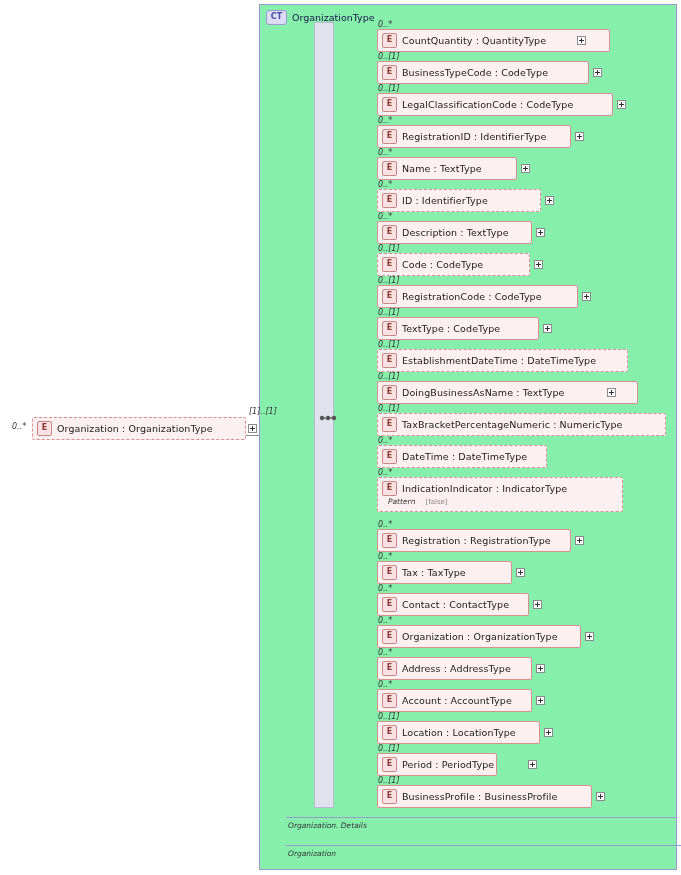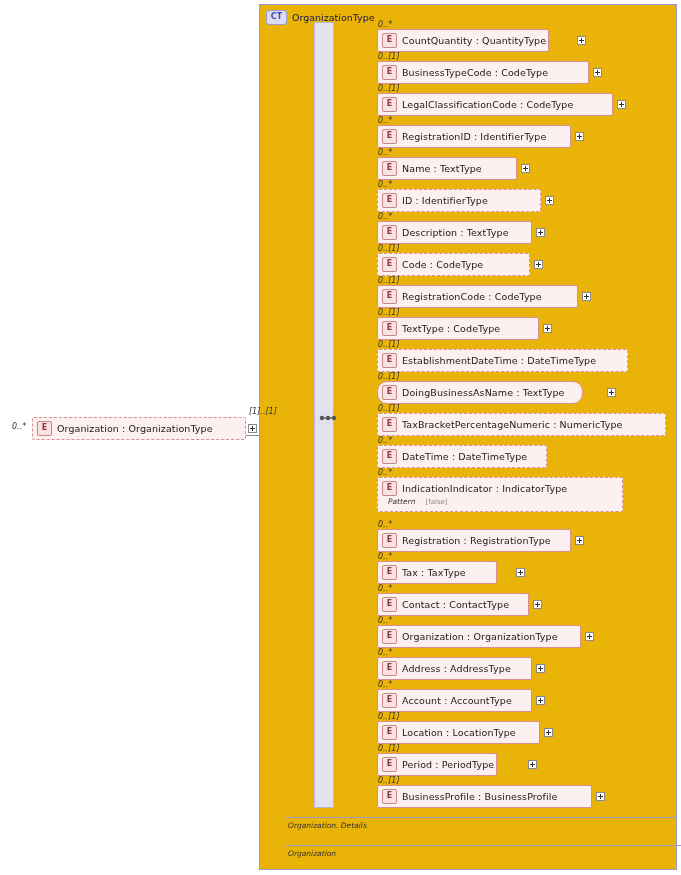--- a/index.html
+++ b/index.html
@@ -64,21 +64,21 @@
   }
   .plus:after{
     content:"";position:absolute;left:3px;top:1px;width:1px;height:5px;background:#333;
   }
 
   
   .ct-box{
     position:absolute;
     left:259px;top:4px;
     width:418px;height:866px;
-    background:#eab308;
+    background:#86efac;
     border:1px solid #9a9ad0;
     box-sizing:border-box;
   }
   .ct-header{
     position:absolute;left:6px;top:5px;
     white-space:nowrap;
   }
   .ct-badge{
     display:inline-block;
     width:19px;height:13px;line-height:12px;
@@ -202,37 +202,37 @@
   <div class="seq-bar"></div>
   <span class="seq-mult">[1]..[1]</span>
   <svg class="seq-icon" viewBox="0 0 18 14">
     <line x1="1" y1="7" x2="17" y2="7" stroke="#555" stroke-width="1.2"></line>
     <circle cx="3" cy="7" r="2.2" fill="#555"></circle>
     <circle cx="9" cy="7" r="2.2" fill="#555"></circle>
     <circle cx="15" cy="7" r="2.2" fill="#555"></circle>
   </svg>
 
   <div id="rows">
-      <div class="row" style="left: 377px; top: 29px;"><span class="mult">0..*</span><div class="elembox" style="width: 172px;"><span class="ebadge">E</span><span class="elabel">CountQuantity : QuantityType</span></div><span class="plus" style="left: 200px; top: 7px;"></span></div>
+      <div class="row" style="left: 377px; top: 29px;"><span class="mult">0..*</span><div class="elembox" style="width: 233px;"><span class="ebadge">E</span><span class="elabel">CountQuantity : QuantityType</span></div><span class="plus" style="left: 200px; top: 7px;"></span></div>
       <div class="row" style="left: 377px; top: 61px;"><span class="mult">0..[1]</span><div class="elembox" style="width: 212px;"><span class="ebadge">E</span><span class="elabel">BusinessTypeCode : CodeType</span></div><span class="plus" style="left: 216px; top: 7px;"></span></div>
       <div class="row" style="left: 377px; top: 93px;"><span class="mult">0..[1]</span><div class="elembox" style="width: 236px;"><span class="ebadge">E</span><span class="elabel">LegalClassificationCode : CodeType</span></div><span class="plus" style="left: 240px; top: 7px;"></span></div>
       <div class="row" style="left: 377px; top: 125px;"><span class="mult">0..*</span><div class="elembox" style="width: 194px;"><span class="ebadge">E</span><span class="elabel">RegistrationID : IdentifierType</span></div><span class="plus" style="left: 198px; top: 7px;"></span></div>
       <div class="row" style="left: 377px; top: 157px;"><span class="mult">0..*</span><div class="elembox" style="width: 140px;"><span class="ebadge">E</span><span class="elabel">Name      : TextType</span></div><span class="plus" style="left: 144px; top: 7px;"></span></div>
       <div class="row" style="left: 377px; top: 189px;"><span class="mult">0..*</span><div class="elembox dashed" style="width: 164px;"><span class="ebadge">E</span><span class="elabel">ID           : IdentifierType</span></div><span class="plus" style="left: 168px; top: 7px;"></span></div>
       <div class="row" style="left: 377px; top: 221px;"><span class="mult">0..*</span><div class="elembox" style="width: 155px;"><span class="ebadge">E</span><span class="elabel">Description : TextType</span></div><span class="plus" style="left: 159px; top: 7px;"></span></div>
       <div class="row" style="left: 377px; top: 253px;"><span class="mult">0..[1]</span><div class="elembox dashed" style="width: 153px;"><span class="ebadge">E</span><span class="elabel">Code         : CodeType</span></div><span class="plus" style="left: 157px; top: 7px;"></span></div>
       <div class="row" style="left: 377px; top: 285px;"><span class="mult">0..[1]</span><div class="elembox" style="width: 201px;"><span class="ebadge">E</span><span class="elabel">RegistrationCode : CodeType</span></div><span class="plus" style="left: 205px; top: 7px;"></span></div>
       <div class="row" style="left: 377px; top: 317px;"><span class="mult">0..[1]</span><div class="elembox" style="width: 162px;"><span class="ebadge">E</span><span class="elabel">TextType : CodeType</span></div><span class="plus" style="left: 166px; top: 7px;"></span></div>
       <div class="row" style="left: 377px; top: 349px;"><span class="mult">0..[1]</span><div class="elembox dashed" style="width: 251px;"><span class="ebadge">E</span><span class="elabel">EstablishmentDateTime : DateTimeType</span></div></div>
-      <div class="row" style="left: 377px; top: 381px;"><span class="mult">0..[1]</span><div class="elembox" style="width: 206px; border-radius: 10px;"><span class="ebadge">E</span><span class="elabel">DoingBusinessAsName : TextType</span></div><span class="plus" style="left: 230px; top: 7px;"></span></div>
+      <div class="row" style="left: 377px; top: 381px;"><span class="mult">0..[1]</span><div class="elembox" style="width: 261px;"><span class="ebadge">E</span><span class="elabel">DoingBusinessAsName : TextType</span></div><span class="plus" style="left: 230px; top: 7px;"></span></div>
       <div class="row" style="left: 377px; top: 413px;"><span class="mult">0..[1]</span><div class="elembox dashed" style="width: 289px;"><span class="ebadge">E</span><span class="elabel">TaxBracketPercentageNumeric : NumericType</span></div></div>
       <div class="row" style="left: 377px; top: 445px;"><span class="mult">0..*</span><div class="elembox dashed" style="width: 170px;"><span class="ebadge">E</span><span class="elabel">DateTime : DateTimeType</span></div></div>
       <div class="row" style="left: 377px; top: 477px;"><span class="mult">0..*</span><div class="elembox dashed" style="width: 246px;"><span class="ebadge">E</span><span class="elabel">IndicationIndicator : IndicatorType</span><div class="pattern-line"><span>Pattern</span><span class="pattern-val">[false]</span></div></div></div>
       <div class="row" style="left: 377px; top: 529px;"><span class="mult">0..*</span><div class="elembox" style="width: 194px;"><span class="ebadge">E</span><span class="elabel">Registration : RegistrationType</span></div><span class="plus" style="left: 198px; top: 7px;"></span></div>
-      <div class="row" style="left: 377px; top: 561px;"><span class="mult">0..*</span><div class="elembox" style="width: 120px;"><span class="ebadge">E</span><span class="elabel">Tax          : TaxType</span></div><span class="plus" style="left: 139px; top: 7px;"></span></div>
+      <div class="row" style="left: 377px; top: 561px;"><span class="mult">0..*</span><div class="elembox" style="width: 135px;"><span class="ebadge">E</span><span class="elabel">Tax          : TaxType</span></div><span class="plus" style="left: 139px; top: 7px;"></span></div>
       <div class="row" style="left: 377px; top: 593px;"><span class="mult">0..*</span><div class="elembox" style="width: 152px;"><span class="ebadge">E</span><span class="elabel">Contact  : ContactType</span></div><span class="plus" style="left: 156px; top: 7px;"></span></div>
       <div class="row" style="left: 377px; top: 625px;"><span class="mult">0..*</span><div class="elembox" style="width: 204px;"><span class="ebadge">E</span><span class="elabel">Organization : OrganizationType</span></div><span class="plus" style="left: 208px; top: 7px;"></span></div>
       <div class="row" style="left: 377px; top: 657px;"><span class="mult">0..*</span><div class="elembox" style="width: 155px;"><span class="ebadge">E</span><span class="elabel">Address : AddressType</span></div><span class="plus" style="left: 159px; top: 7px;"></span></div>
       <div class="row" style="left: 377px; top: 689px;"><span class="mult">0..*</span><div class="elembox" style="width: 155px;"><span class="ebadge">E</span><span class="elabel">Account : AccountType</span></div><span class="plus" style="left: 159px; top: 7px;"></span></div>
       <div class="row" style="left: 377px; top: 721px;"><span class="mult">0..[1]</span><div class="elembox" style="width: 163px;"><span class="ebadge">E</span><span class="elabel">Location : LocationType</span></div><span class="plus" style="left: 167px; top: 7px;"></span></div>
       <div class="row" style="left: 377px; top: 753px;"><span class="mult">0..[1]</span><div class="elembox" style="width: 120px;"><span class="ebadge">E</span><span class="elabel">Period     : PeriodType</span></div><span class="plus" style="left: 151px; top: 7px;"></span></div>
       <div class="row" style="left: 377px; top: 785px;"><span class="mult">0..[1]</span><div class="elembox" style="width: 215px;"><span class="ebadge">E</span><span class="elabel">BusinessProfile : BusinessProfile</span></div><span class="plus" style="left: 219px; top: 7px;"></span></div>
     </div>
 
   <div class="ct-footer">

